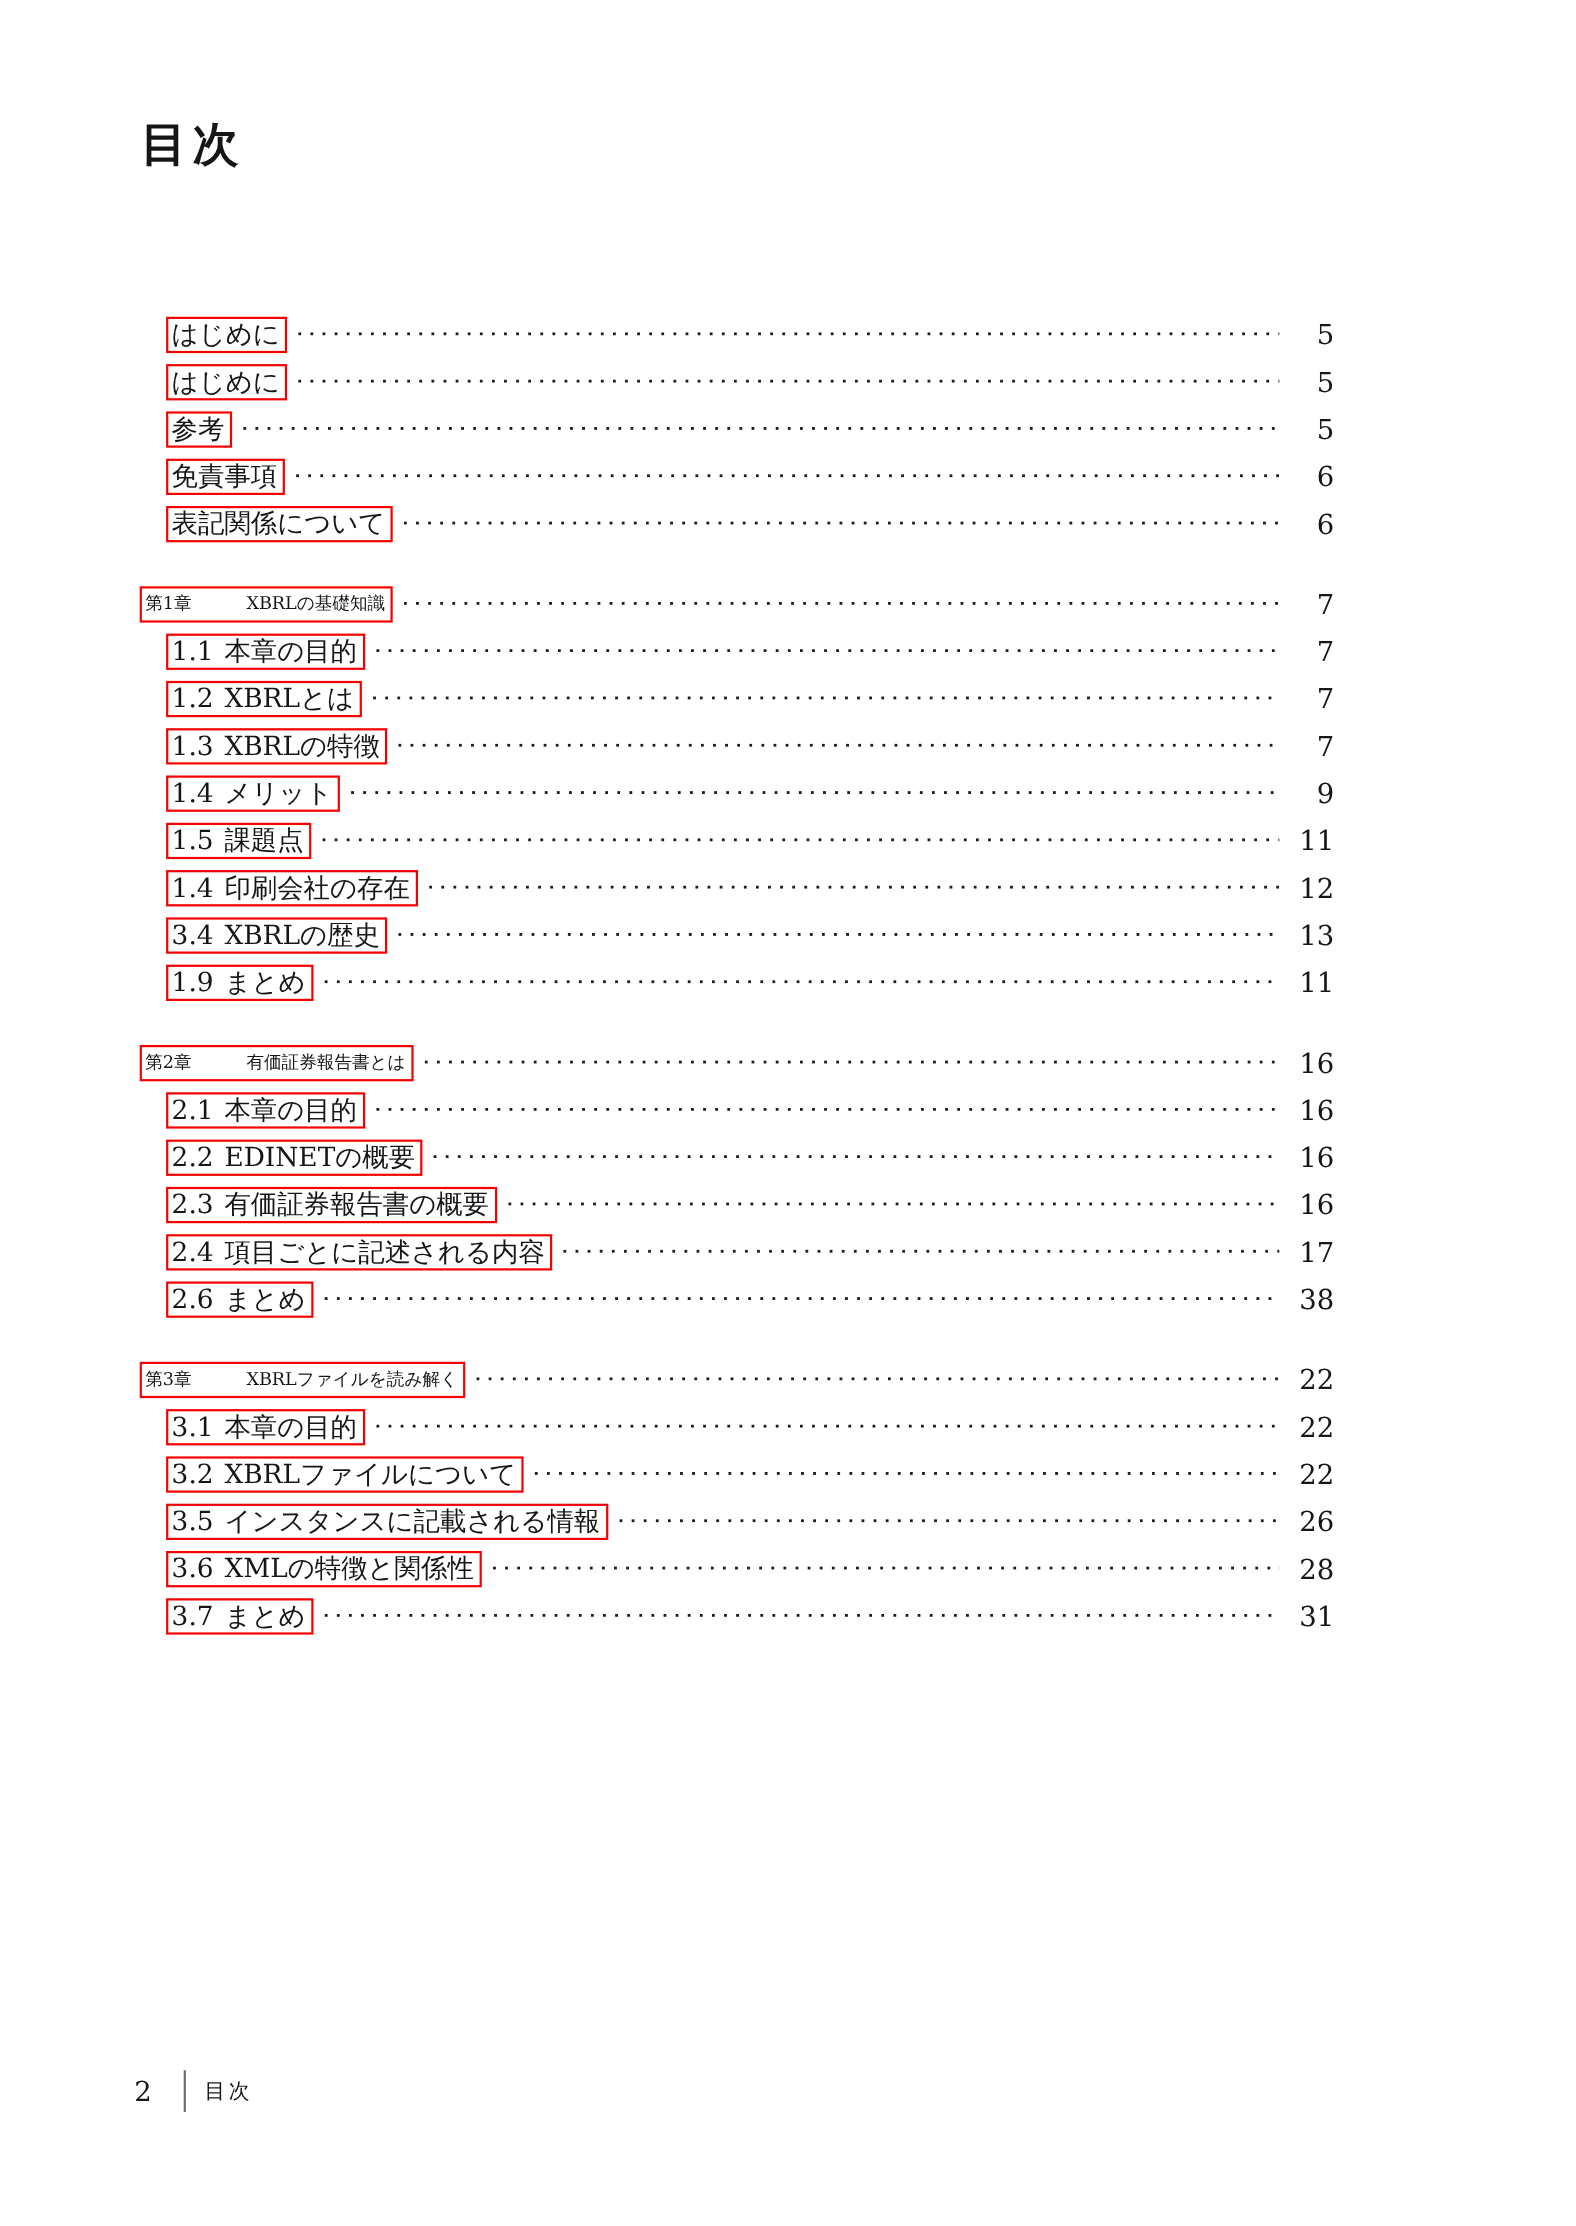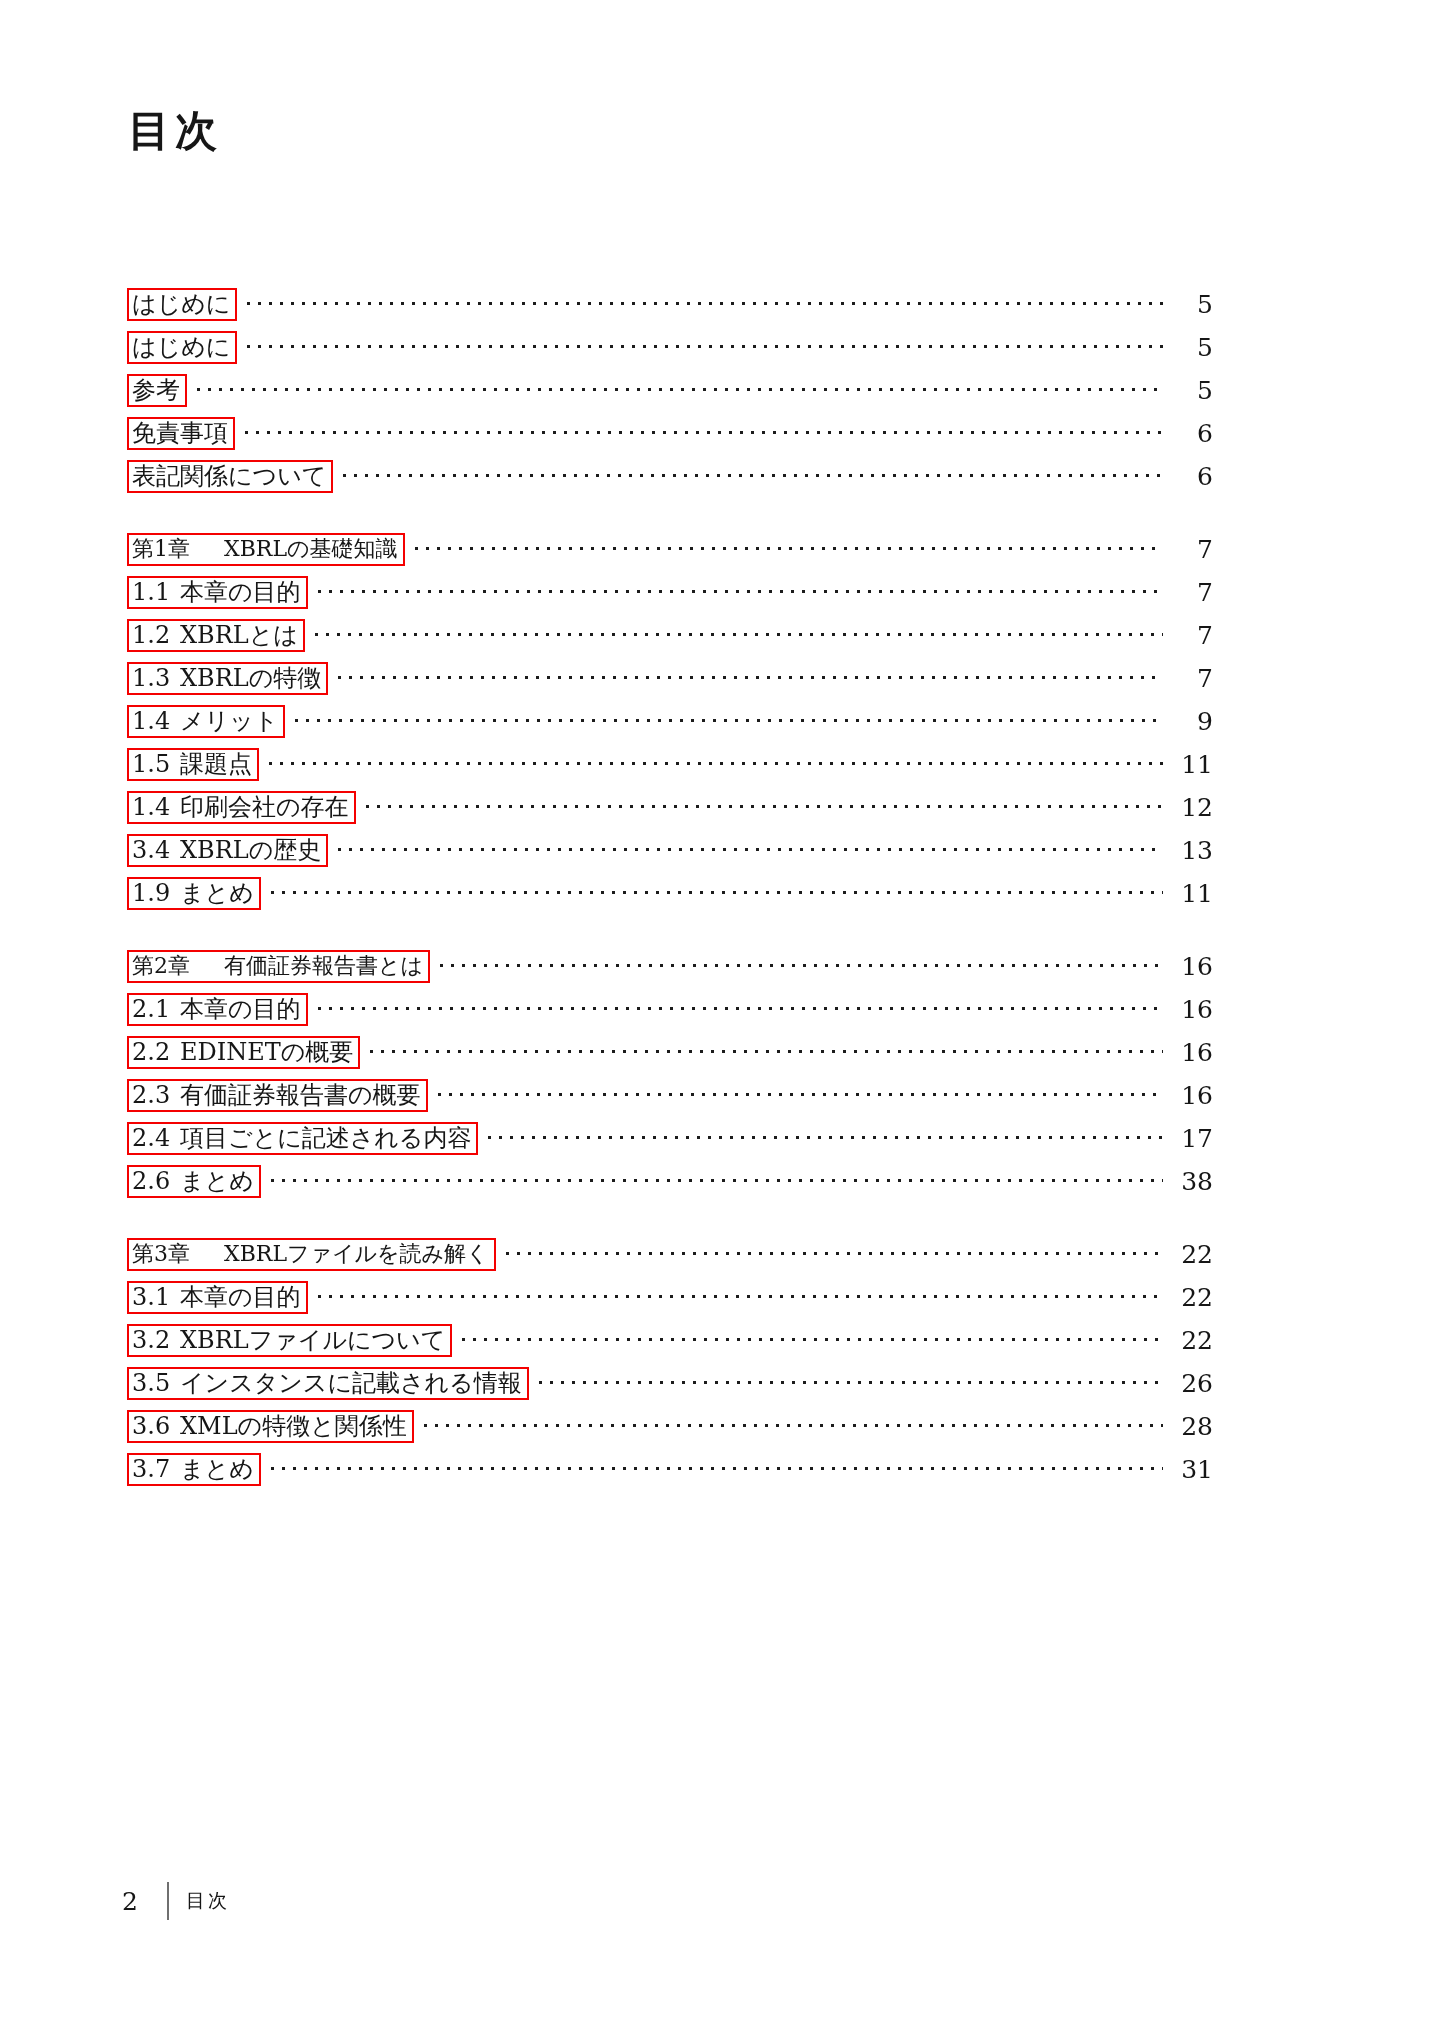--- a/index.html
+++ b/index.html
@@ -17,28 +17,28 @@
     position:absolute;left:128px;top:104px;margin:0;
     font-size:42px;font-weight:bold;letter-spacing:5px;line-height:1.3;
   }
   .toc{position:absolute;left:127px;top:289px;width:1086px;}
   .toc-group{margin:0;}
   .group-gap{margin-top:42px;}
   .toc-row{
     display:flex;align-items:center;
     height:31px;margin-bottom:12px;
   }
-  .toc-row.item{justify-content:space-between;}
+  .toc-row.item{margin-left:24px;justify-content:space-between;}
   .link-box{
     display:inline-flex;align-items:center;max-width:100%;
     border:2.5px solid var(--link-color);
     padding:1px 5px 2px 3px;height:26px;box-sizing:content-box;
     font-size:24px;line-height:26px;white-space:nowrap;cursor:pointer;
   }
-  .toc-row.chapter .link-box{font-size:22px;}
+  .toc-row.chapter .link-box{font-size:16px;}
   .num{display:inline-block;width:48px;flex:none;}
   .toc-row.chapter .num{width:92px;}
   .leader{
     flex:1;height:31px;margin:0 8px 0 6px;min-width:20px;
     background-image:radial-gradient(circle,#1c1c1c 1.45px,transparent 1.65px);
     background-size:11px 11px;
     background-repeat:repeat-x;
     background-position:0 46%;
   }
   .pagenum{

